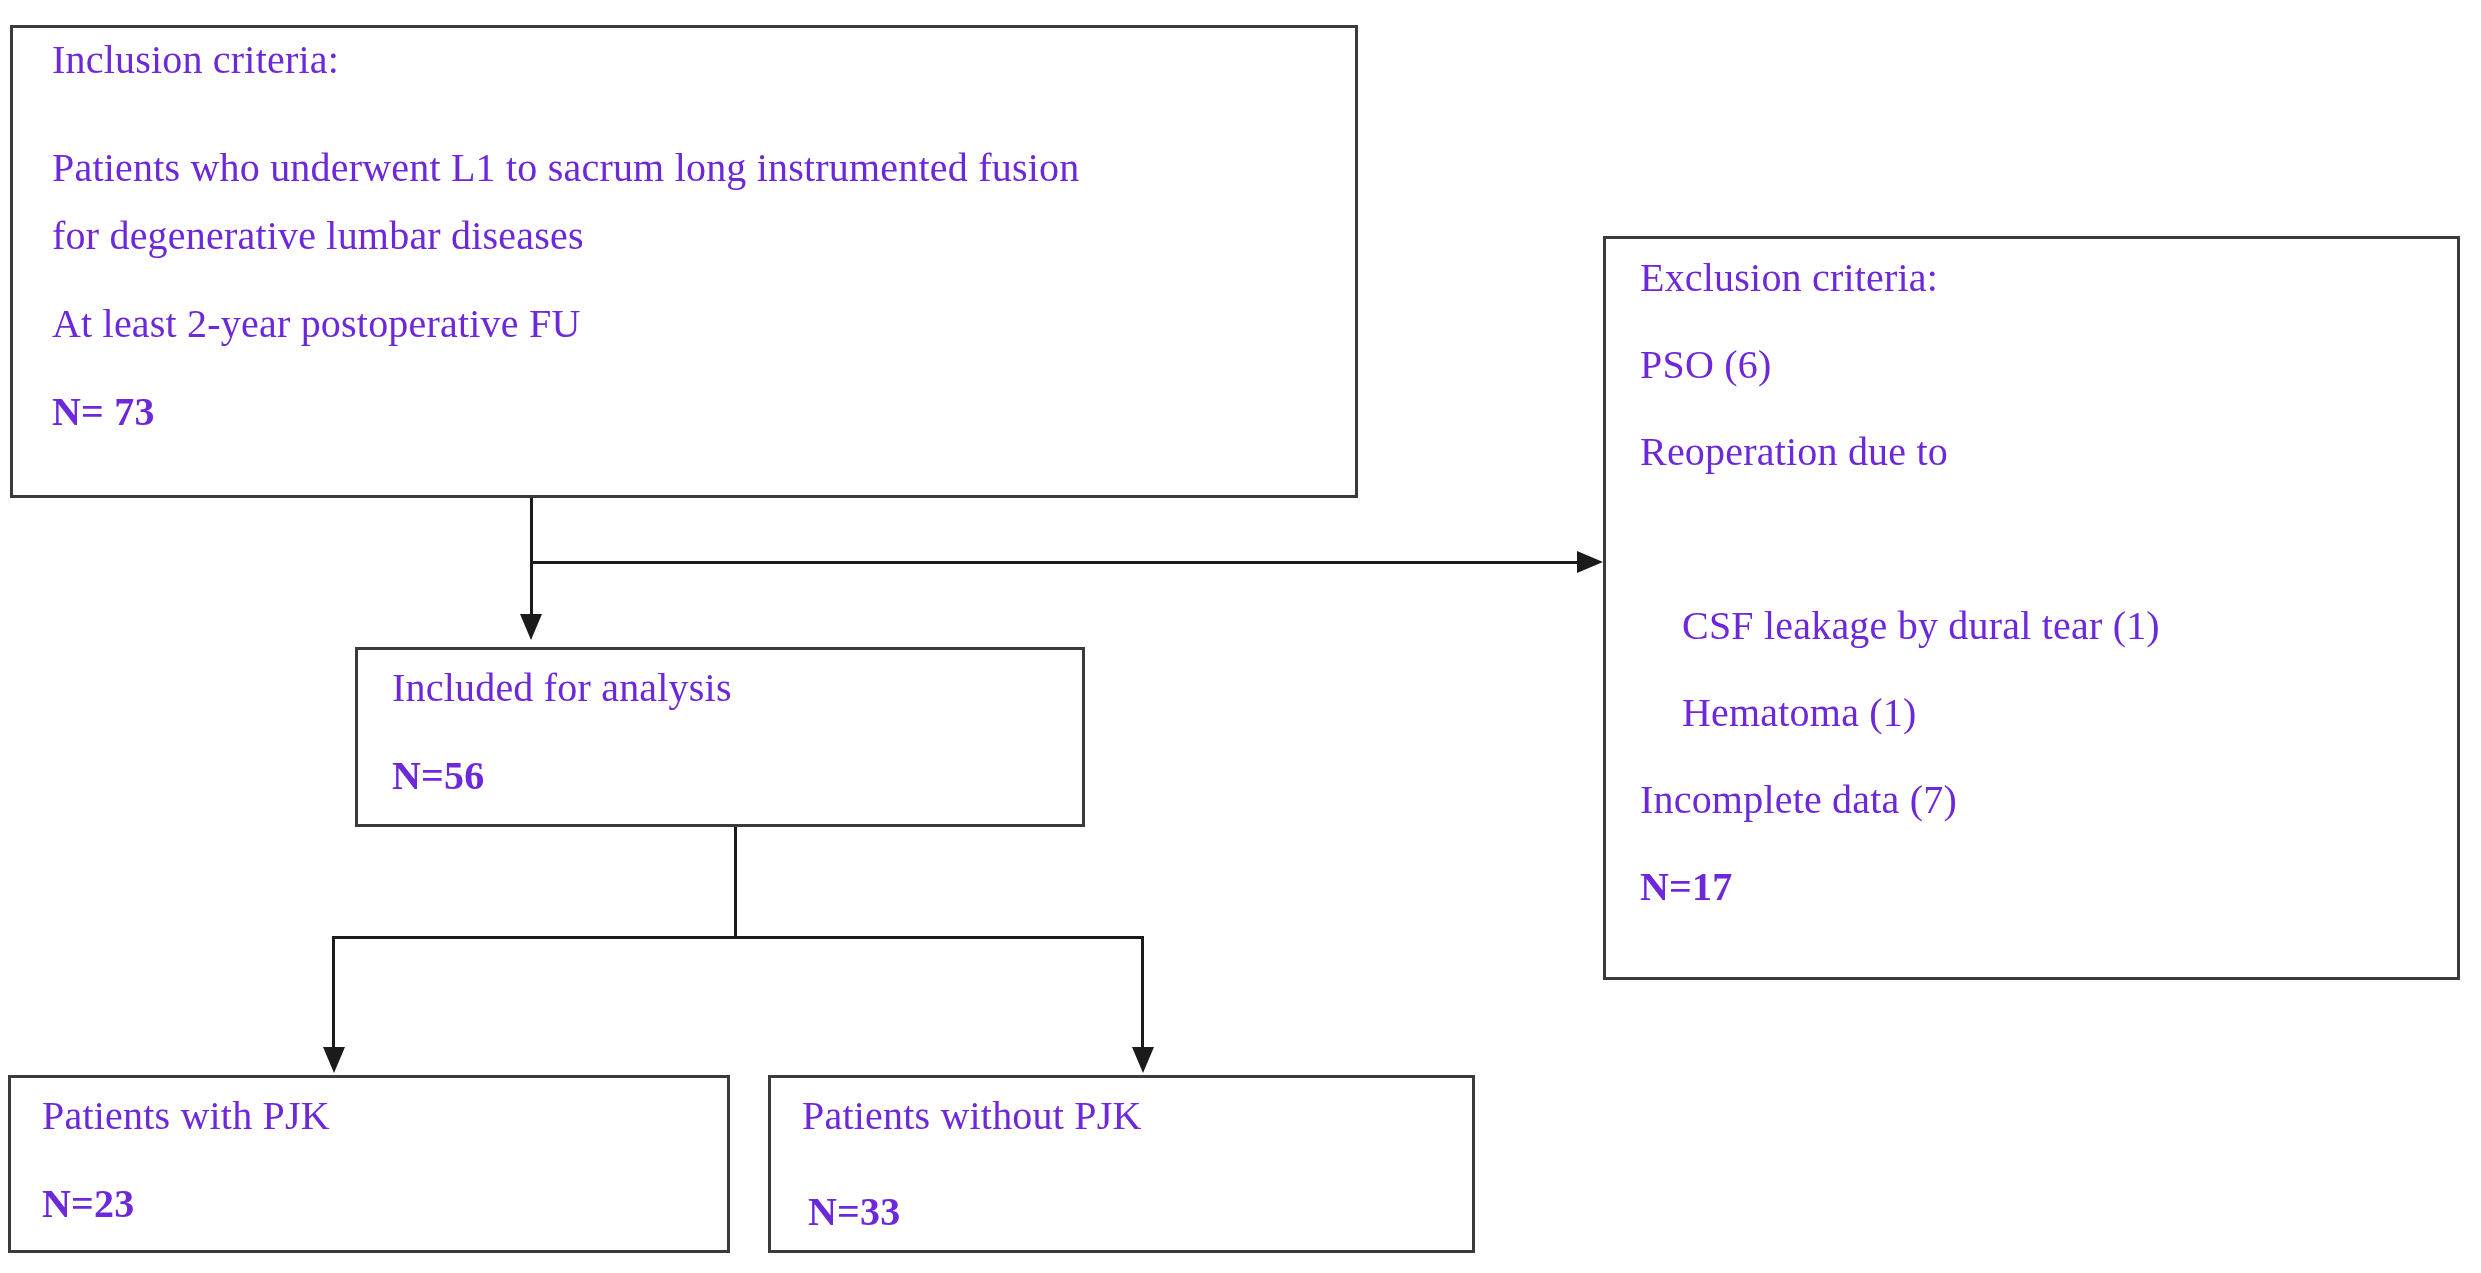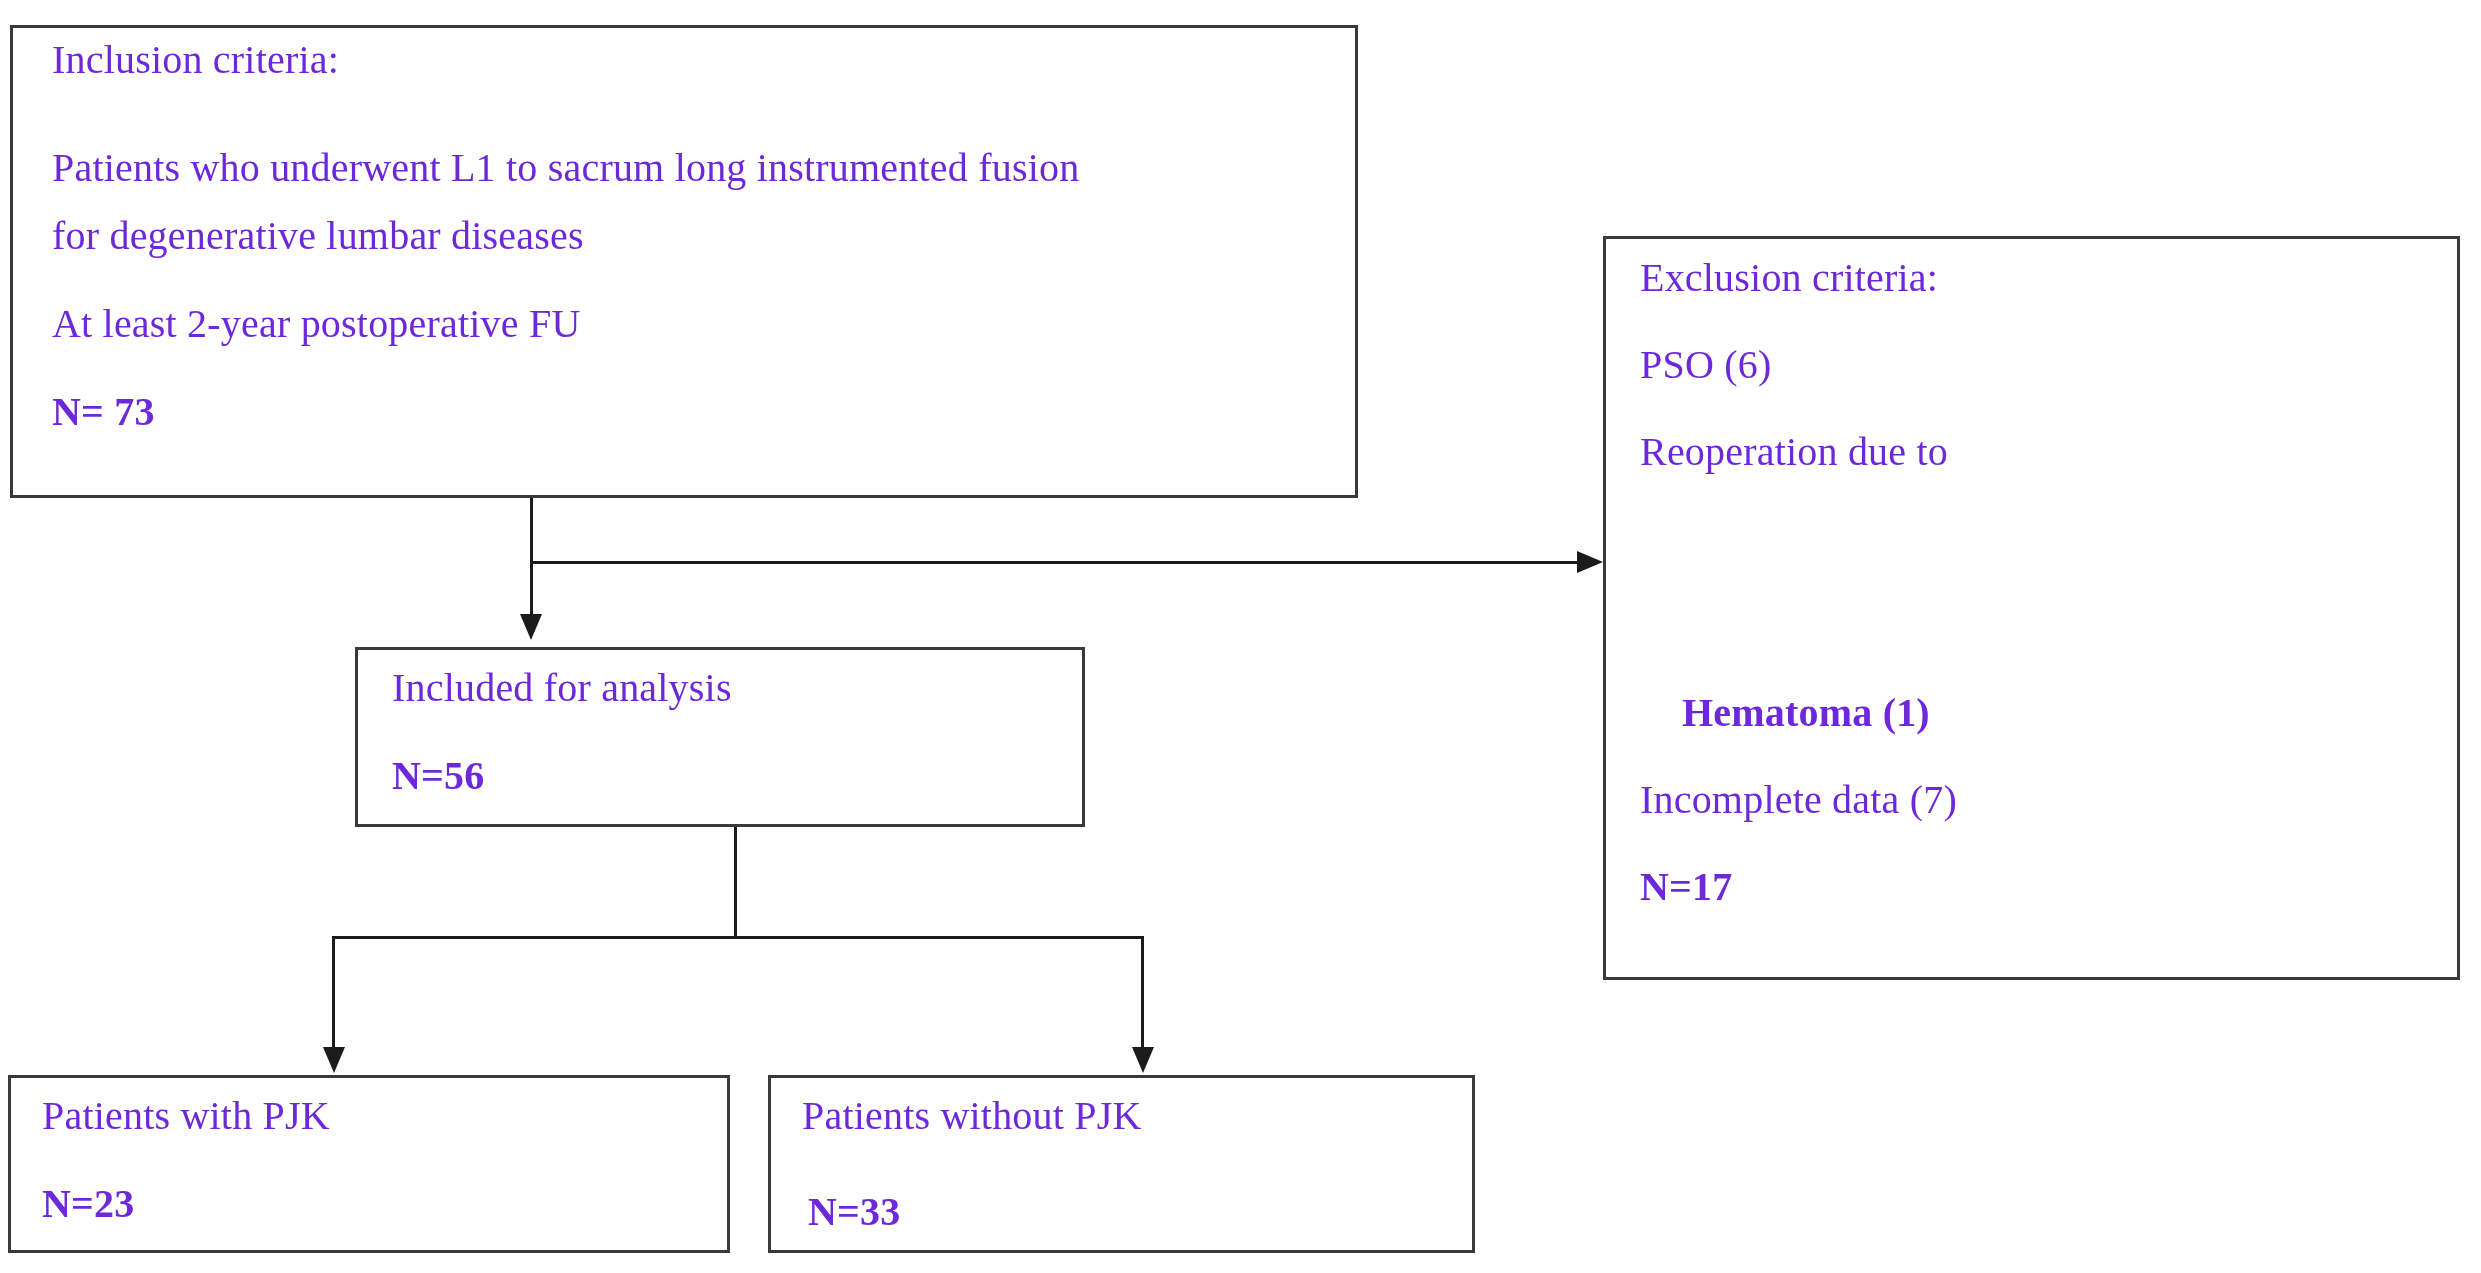--- a/index.html
+++ b/index.html
@@ -68,21 +68,22 @@
   <div class="txt" style="left:52px; top:40px;">Inclusion criteria:</div>
   <div class="txt" style="left:52px; top:128px;margin-top:20px;">Patients who underwent L1 to sacrum long instrumented fusion</div>
   <div class="txt" style="left:52px; top:216px;">for degenerative lumbar diseases</div>
   <div class="txt" style="left:52px; top:304px;">At least 2-year postoperative FU</div>
   <div class="txt bold" style="left:52px; top:392px;">N= 73</div>
 
   <div class="box" style="left:1603px; top:236px; width:857px; height:744px;"></div>
   <div class="txt" style="left:1640px; top:258px;">Exclusion criteria:</div>
   <div class="txt" style="left:1640px; top:345px;">PSO (6)</div>
   <div class="txt" style="left:1640px; top:432px;">Reoperation due to</div>
-  <div class="txt" style="left:1682px; top:693px;font-weight:bold;">Hematoma (1)</div>
+  <div class="txt" style="left:1682px; top:606px;">CSF leakage by dural tear (1)</div>
+  <div class="txt" style="left:1682px; top:693px;">Hematoma (1)</div>
   <div class="txt" style="left:1640px; top:780px;">Incomplete data (7)</div>
   <div class="txt bold" style="left:1640px; top:867px;">N=17</div>
 
   <div class="box" style="left:355px; top:647px; width:730px; height:180px;"></div>
   <div class="txt" style="left:392px; top:668px;">Included for analysis</div>
   <div class="txt bold" style="left:392px; top:756px;">N=56</div>
 
   <div class="box" style="left:8px; top:1075px; width:722px; height:178px;"></div>
   <div class="txt" style="left:42px; top:1096px;">Patients with PJK</div>
   <div class="txt bold" style="left:42px; top:1184px;">N=23</div>

